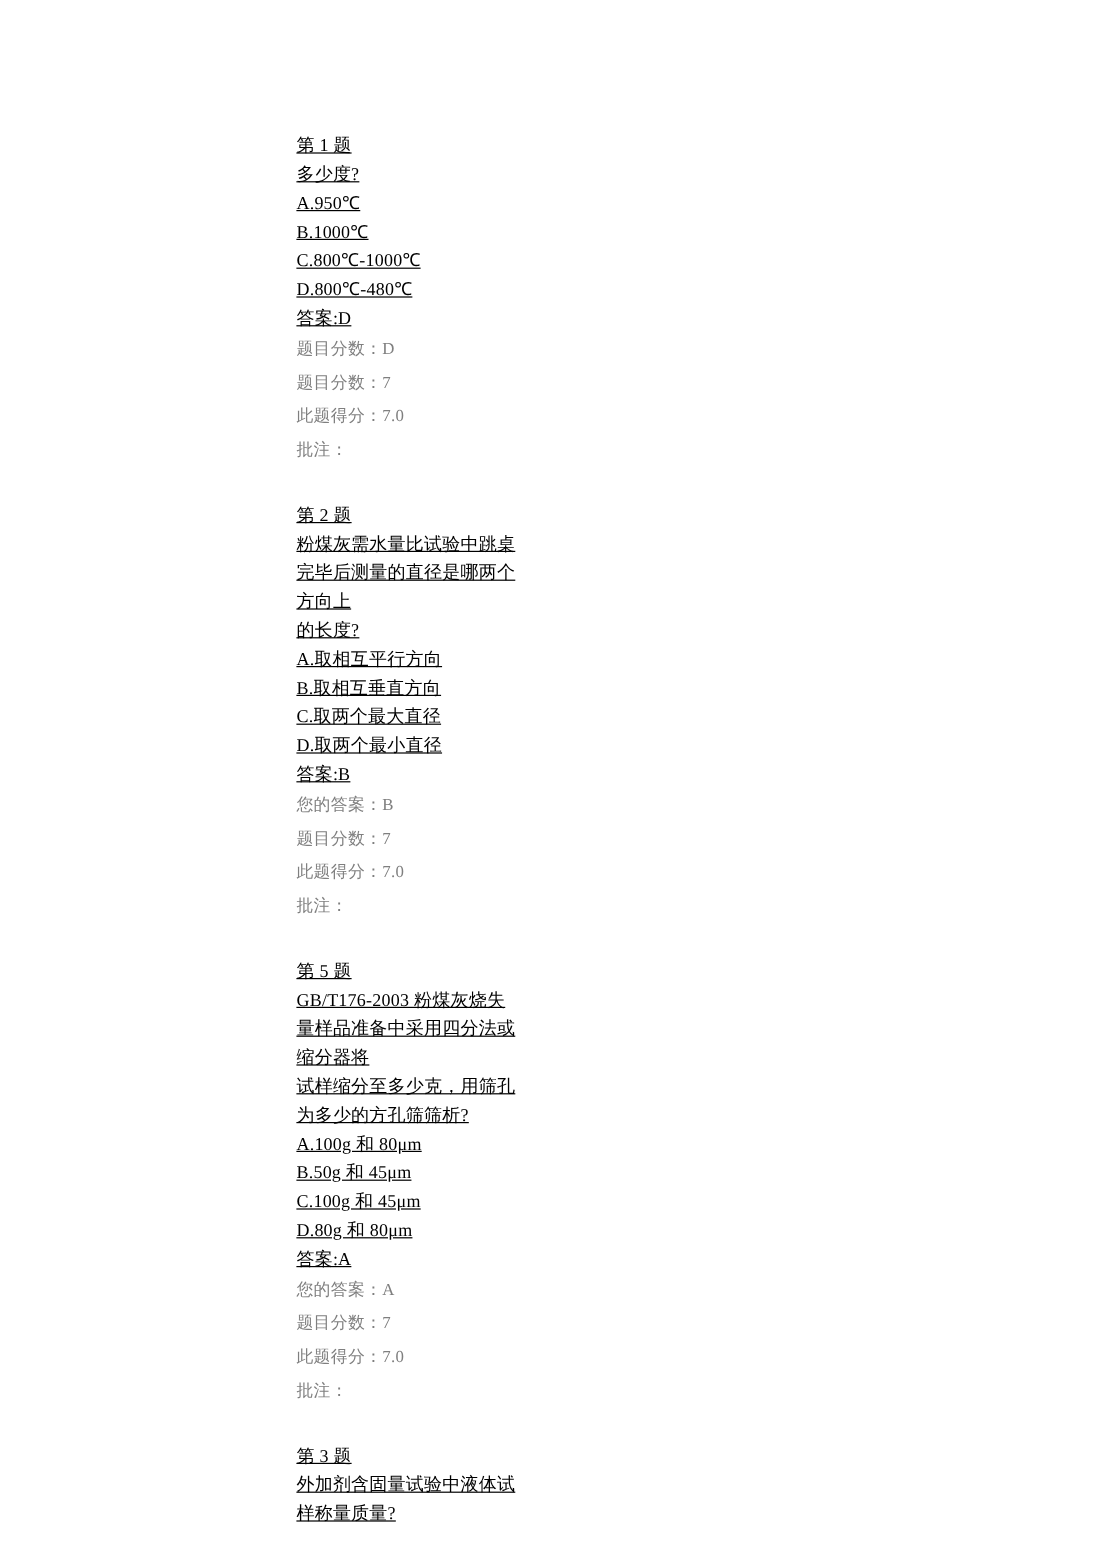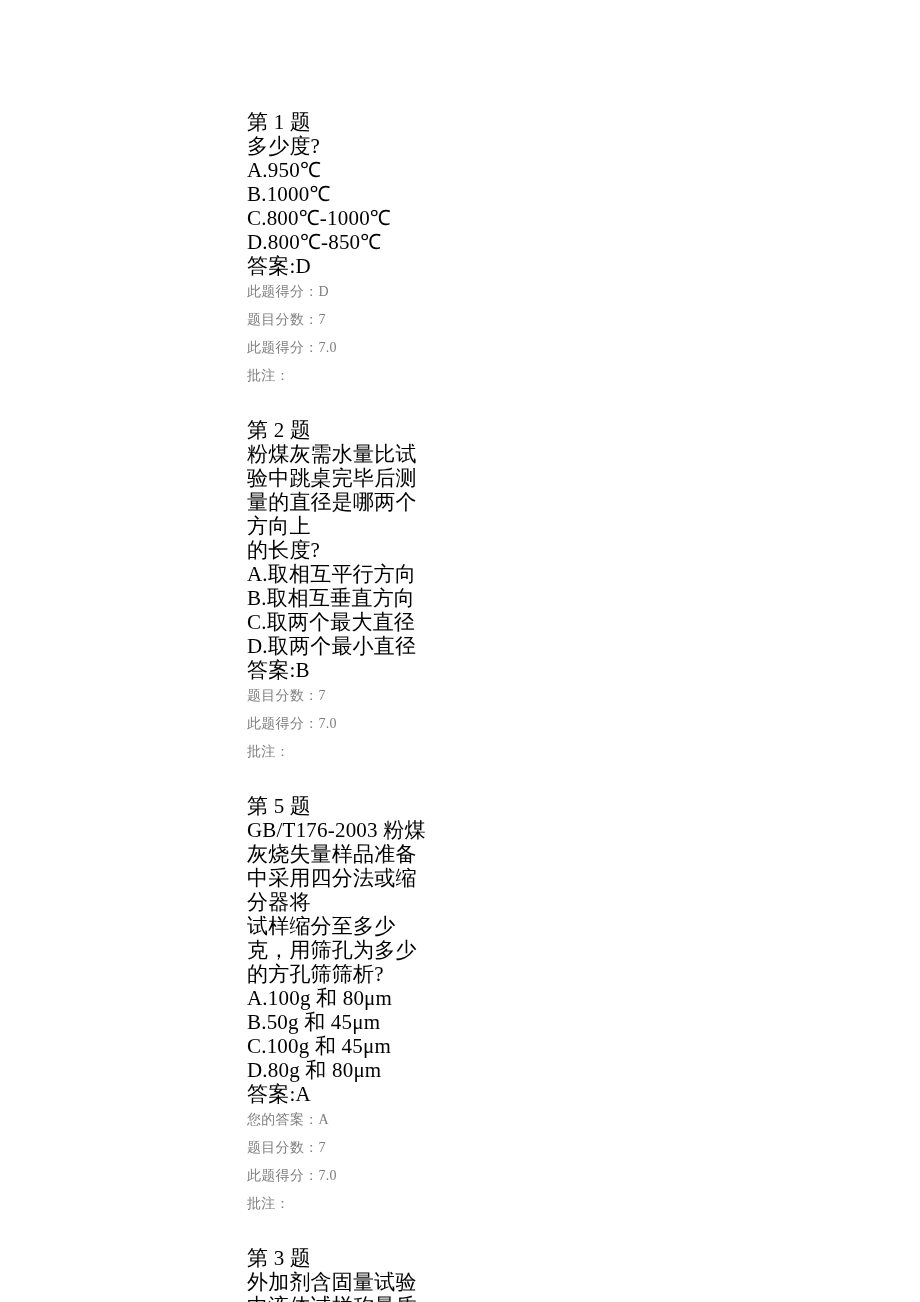--- a/index.html
+++ b/index.html
@@ -11,60 +11,62 @@
   }
   .page {
     padding: 110px 0 0 247px;
     width: 430px;
     box-sizing: border-box;
   }
   .question-block {
     margin-bottom: 28px;
   }
   .line {
-    font-size: 21px;
+    font-size: 15px;
     color: #000000;
     line-height: 24px;
     letter-spacing: 0.2px;
+    text-decoration: underline;
   }
   .meta-line {
     font-size: 14px;
     color: #7f7f7f;
     line-height: 28px;
     letter-spacing: 0.3px;
   }
 </style>
 </head>
 <body>
 
 <div class="page">
 
   <div class="question-block">
     <div class="line">第 1 题</div>
     <div class="line">多少度?</div>
     <div class="line">A.950℃</div>
     <div class="line">B.1000℃</div>
     <div class="line">C.800℃-1000℃</div>
-    <div class="line">D.800℃-850℃</div>
+    <div class="line">D.800℃-480℃</div>
     <div class="line">答案:D</div>
-    <div class="meta-line">此题得分：D</div>
+    <div class="meta-line">题目分数：D</div>
     <div class="meta-line">题目分数：7</div>
     <div class="meta-line">此题得分：7.0</div>
     <div class="meta-line">批注：</div>
   </div>
 
   <div class="question-block">
     <div class="line">第 2 题</div>
     <div class="line">粉煤灰需水量比试验中跳桌完毕后测量的直径是哪两个方向上</div>
     <div class="line">的长度?</div>
     <div class="line">A.取相互平行方向</div>
     <div class="line">B.取相互垂直方向</div>
     <div class="line">C.取两个最大直径</div>
     <div class="line">D.取两个最小直径</div>
     <div class="line">答案:B</div>
+    <div class="meta-line">您的答案：B</div>
     <div class="meta-line">题目分数：7</div>
     <div class="meta-line">此题得分：7.0</div>
     <div class="meta-line">批注：</div>
   </div>
 
   <div class="question-block">
     <div class="line">第 5 题</div>
     <div class="line">GB/T176-2003 粉煤灰烧失量样品准备中采用四分法或缩分器将</div>
     <div class="line">试样缩分至多少克，用筛孔为多少的方孔筛筛析?</div>
     <div class="line">A.100g 和 80μm</div>

